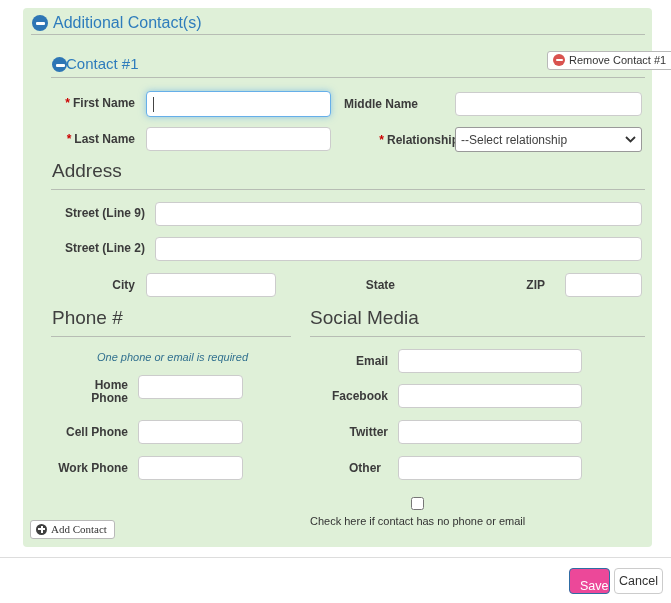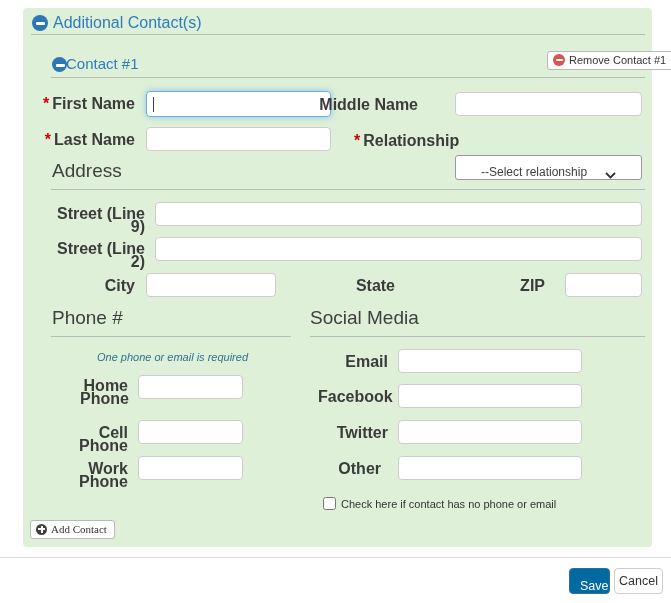--- a/index.html
+++ b/index.html
@@ -14,40 +14,40 @@
   .minus-icon{position:absolute;width:16px;height:16px;border-radius:50%;background:#2e76b5;}
   .minus-icon::after{content:"";position:absolute;left:3.5px;top:6.5px;width:9px;height:3px;background:#fff;border-radius:1px;}
 
   .btn-small{position:absolute;display:flex;align-items:center;gap:4px;background:#fff;border:1px solid #b9b9b9;border-radius:3px;font-size:11px;color:#333;padding:2px 7px 3px 5px;cursor:pointer;white-space:nowrap;}
   .mini-minus{width:12px;height:12px;border-radius:50%;background:#d9534f;position:relative;flex:0 0 auto;}
   .mini-minus::after{content:"";position:absolute;left:2.5px;top:5px;width:7px;height:2px;background:#fff;border-radius:1px;}
   .mini-plus{width:11px;height:11px;border-radius:50%;background:#3f3f3f;position:relative;flex:0 0 auto;}
   .mini-plus::after{content:"";position:absolute;left:2px;top:4.5px;width:7px;height:2px;background:#fff;}
   .mini-plus::before{content:"";position:absolute;left:4.5px;top:2px;width:2px;height:7px;background:#fff;}
 
-  .lbl{position:absolute;font-size:16px;font-weight:bold;color:#3b3b3b;text-align:right;line-height:13px;}
+  .lbl{position:absolute;font-size:12px;font-weight:bold;color:#3b3b3b;text-align:right;line-height:13px;}
   .req{color:#c00;margin-right:3px;}
 
   .tinput{position:absolute;box-sizing:border-box;background:#fff;border:1px solid #ccc;border-radius:4px;height:24px;padding:2px 6px;font-size:12px;color:#333;font-family:inherit;outline:none;}
   .tinput.focused{border:1px solid #66afe9;box-shadow:0 0 7px rgba(102,175,233,.65);height:26px;}
   .caret{position:absolute;width:1px;height:15px;background:#444;}
 
-  .fselect{position:absolute;box-sizing:border-box;background:#fff;border:1px solid #999;border-radius:3px;display:flex;align-items:flex-end;justify-content:space-between;padding:0 25px;font-size:12px;color:#3f3f3f;cursor:pointer;margin-top:28px;}
+  .fselect{position:absolute;box-sizing:border-box;background:#fff;border:1px solid #999;border-radius:3px;display:flex;align-items:center;justify-content:space-between;padding:0 5px;font-size:12px;color:#3f3f3f;cursor:pointer;}
   .chev{flex:0 0 auto;margin-left:6px;display:flex;align-items:center;}
 
   .h2title{position:absolute;font-size:19px;color:#3f3f3f;font-weight:400;white-space:nowrap;}
   .note{position:absolute;font-size:11px;font-style:italic;color:#31708f;text-align:center;}
 
   .chkrow{position:absolute;display:flex;align-items:center;gap:5px;}
   .chkrow input{width:13px;height:13px;margin:0;}
   .chklabel{font-size:11px;color:#333;}
 
   .divider{position:absolute;left:0;top:557px;width:671px;border-top:1px solid #ddd;}
 
-  .btn-save{position:absolute;left:569px;top:568px;width:41px;height:26px;background:#0369a1;border:1px solid #2e6da4;border-radius:4px;color:#fff;font-size:12.5px;font-family:inherit;cursor:pointer;padding:10px;}
+  .btn-save{position:absolute;left:569px;top:568px;width:41px;height:26px;background:#ec4899;border:1px solid #2e6da4;border-radius:4px;color:#fff;font-size:12.5px;font-family:inherit;cursor:pointer;padding:10px;}
   .btn-cancel{position:absolute;left:614px;top:568px;width:49px;height:26px;background:#fff;border:1px solid #ccc;border-radius:4px;color:#333;font-size:12.5px;font-family:inherit;cursor:pointer;padding:0;}
 </style>
 </head>
 <body>
 
 <div class="screen">
   <div class="panel">
 
     <span class="minus-icon" style="left:9px;top:7px;"></span>
     <div class="sec-title" style="left:30px;top:6px;">Additional Contact(s)</div>
@@ -119,21 +119,21 @@
 
     <div class="lbl" style="left:295px;top:382px;width:70px;">Facebook</div>
     <input class="tinput" style="left: 375px; top: 376px; width: 184px;" value="">
 
     <div class="lbl" style="left:295px;top:418px;width:70px;">Twitter</div>
     <input class="tinput" style="left: 375px; top: 412px; width: 184px;" value="">
 
     <div class="lbl" style="left:288px;top:454px;width:70px;">Other</div>
     <input class="tinput" style="left: 375px; top: 448px; width: 184px;" value="">
 
-    <div class="chkrow" style="left:300px;top:489px;">
+    <div class="chkrow" style="left:287px;top:489px;flex-direction:column;">
       <input type="checkbox" style="">
       <span class="chklabel">Check here if contact has no phone or email</span>
     </div>
 
     <button class="btn-small" style="left:7px;top:512px;font-family:Liberation Serif, serif;">
       <span class="mini-plus"></span>
       <span>Add Contact</span>
     </button>
   </div>
 

